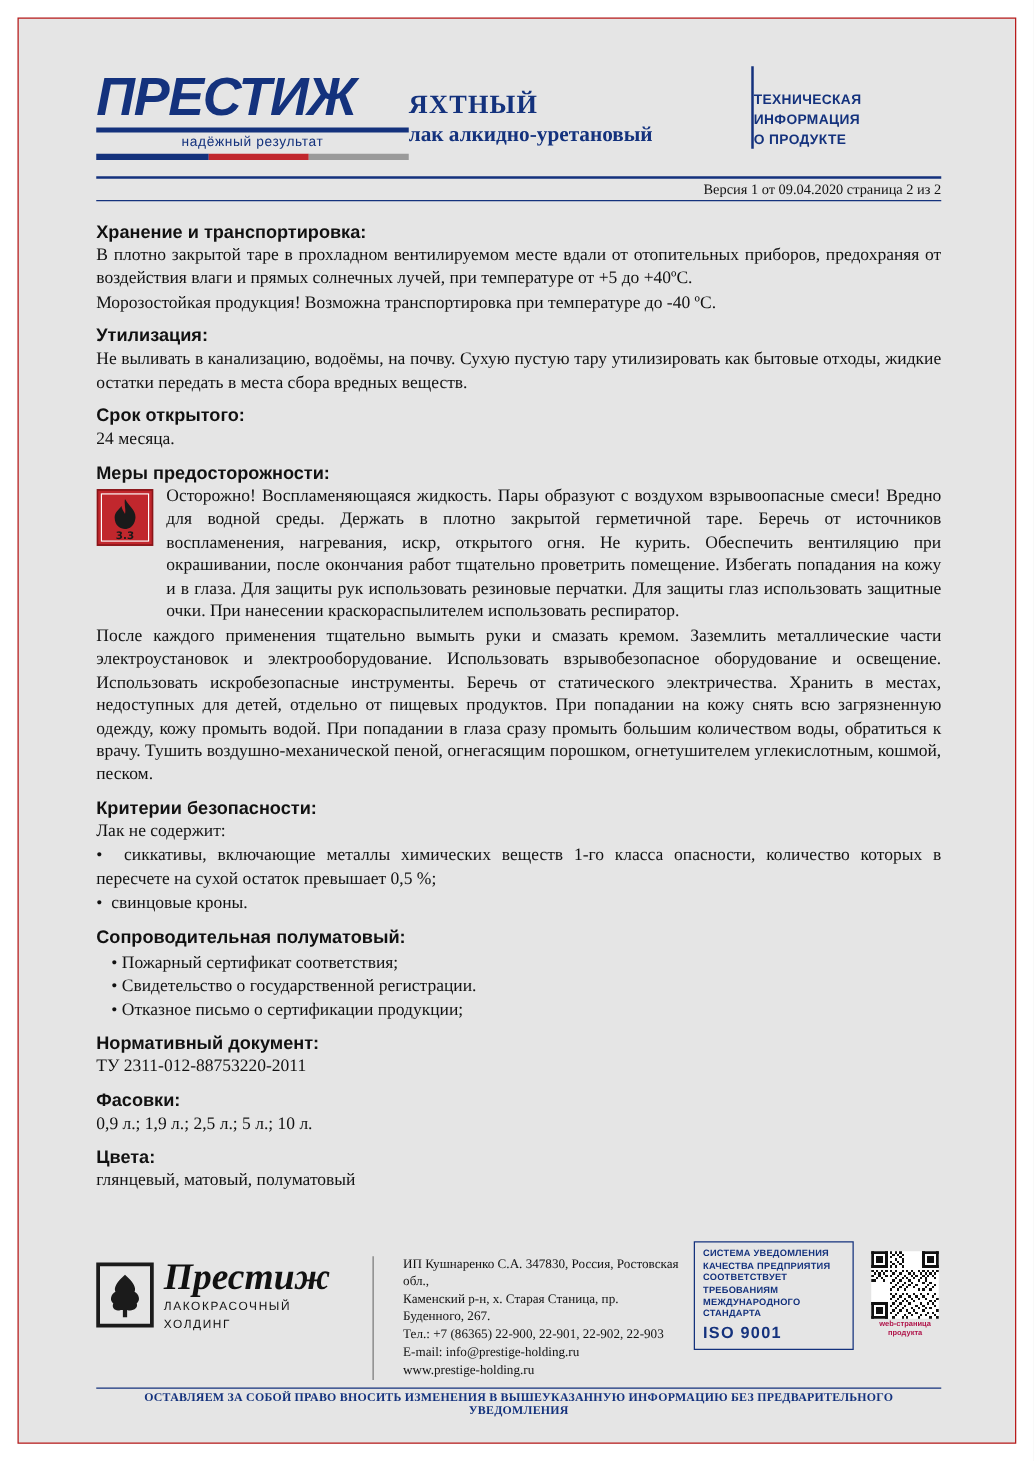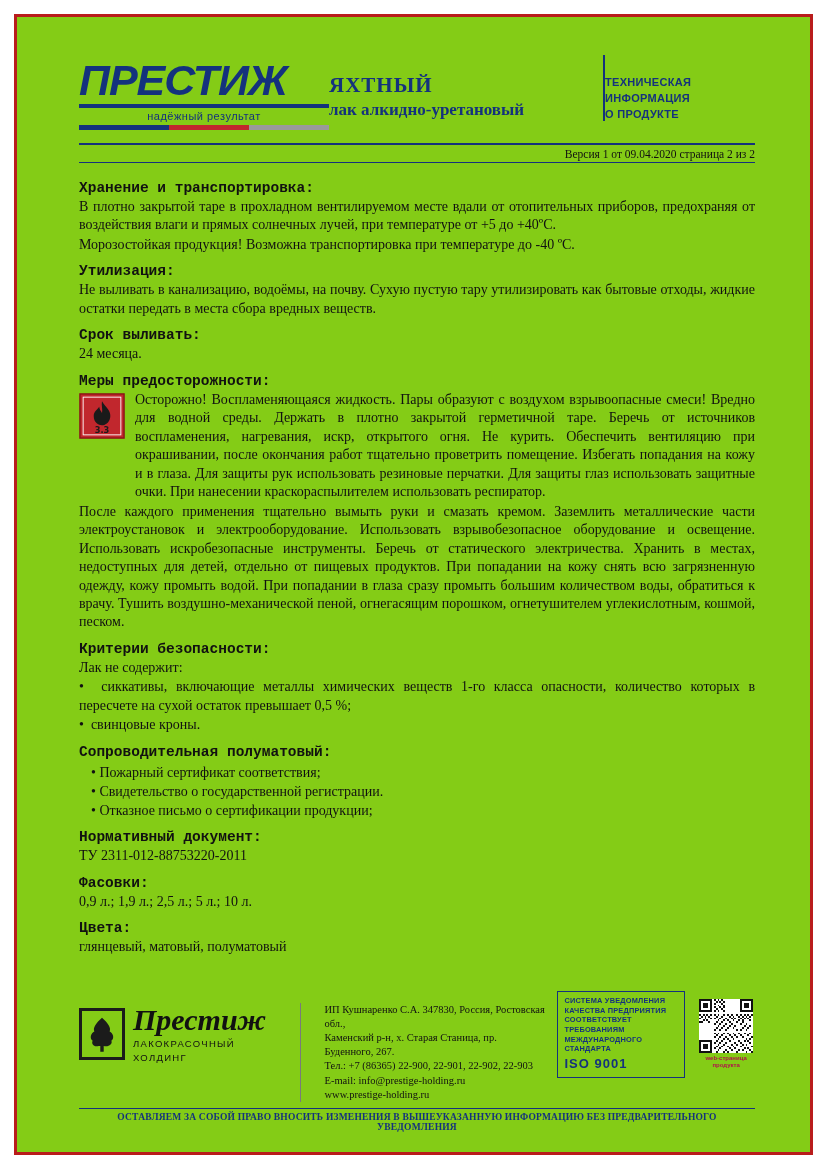--- a/index.html
+++ b/index.html
@@ -9,22 +9,22 @@
     height: 1169px;
     background: #ffffff;
     font-family: "Liberation Serif", serif;
     color: #111;
     position: relative;
   }
   .page {
     position: absolute;
     left: 14px; top: 14px;
     width: 799px; height: 1141px;
-    border: 3px solid #b91c1c;
-    background: #84cc16;
+    border: 1px solid #b91c1c;
+    background: #e5e5e5;
   }
   .inner {
     position: absolute;
     left: 62px; top: 38px;
     width: 676px;
   }
 
   
   .header {
     display: flex;
@@ -104,21 +104,21 @@
     font-size: 11.5px;
     padding-top: 3px;
     padding-bottom: 2px;
     color: #111;
   }
   .version-rule { border-bottom: 1.5px solid #14327d; }
 
   
   .content { padding-top: 8px; }
   h2.sec {
-    font-family: Liberation Mono, monospace;
+    font-family: Liberation Sans, sans-serif;
     font-weight: bold;
     font-size: 14.5px;
     margin: 9px 0 2px 0;
   }
   p.txt {
     font-size: 14px;
     line-height: 1.32;
     text-align: justify;
     margin: 0 0 1px 0;
   }
@@ -256,21 +256,21 @@
 
     <div class="content">
 
       <h2 class="sec">Хранение и транспортировка:</h2>
       <p class="txt">В плотно закрытой таре в прохладном вентилируемом месте вдали от отопительных приборов, предохраняя от воздействия влаги и прямых солнечных лучей, при температуре от +5 до +40ºС.</p>
       <p class="txt plain">Морозостойкая продукция! Возможна транспортировка при температуре до -40 ºС.</p>
 
       <h2 class="sec">Утилизация:</h2>
       <p class="txt">Не выливать в канализацию, водоёмы, на почву. Сухую пустую тару утилизировать как бытовые отходы, жидкие остатки передать в места сбора вредных веществ.</p>
 
-      <h2 class="sec">Срок выливать:</h2>
+      <h2 class="sec">Срок открытого:</h2>
       <p class="txt plain">24 месяца.</p>
 
       <h2 class="sec">Меры предосторожности:</h2>
       <div class="hazard-wrap">
         <div class="hazard">
           <svg viewBox="0 0 100 100" width="46" height="46" xmlns="http://www.w3.org/2000/svg">
             <rect x="2" y="2" width="96" height="96" fill="#c1272d" stroke="#8a1418" stroke-width="3"></rect>
             <rect x="9" y="9" width="82" height="82" fill="none" stroke="#ffffff" stroke-width="2"></rect>
             <path d="M50 18 C58 32 70 38 68 52 C66 66 56 70 50 70 C42 70 32 64 32 50 C32 40 40 36 44 30 C45 38 49 40 50 44 C52 36 48 26 50 18 Z" fill="#1a1a1a"></path>
             <text x="50" y="88" font-family="DejaVu Sans, sans-serif" font-size="18" font-weight="bold" fill="#1a1a1a" text-anchor="middle">3.3</text>

